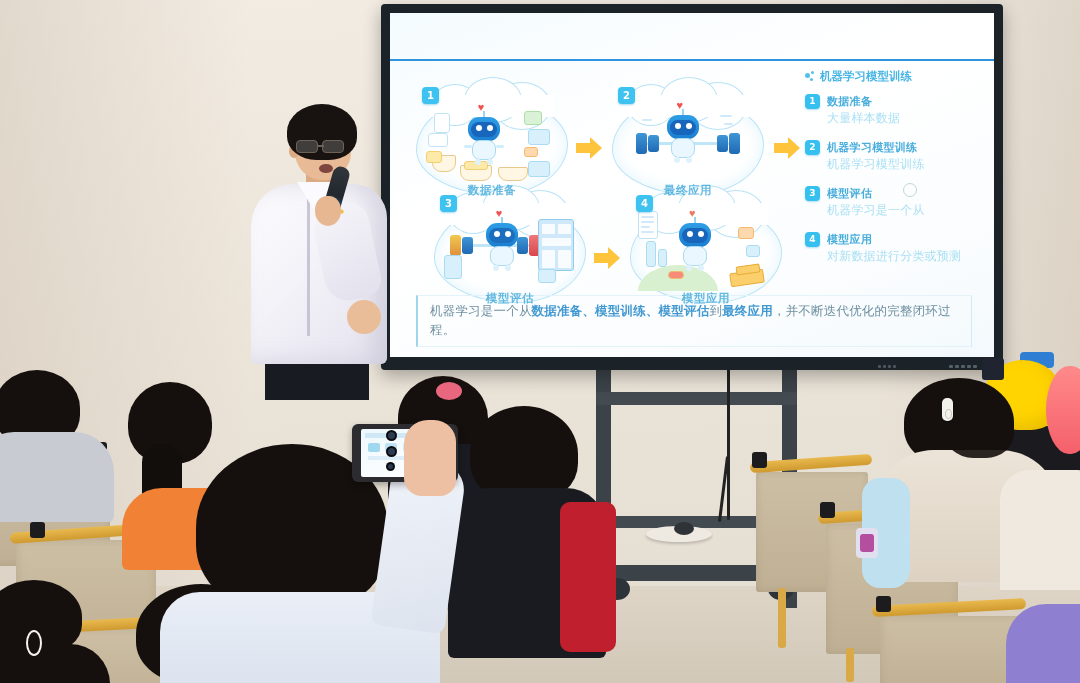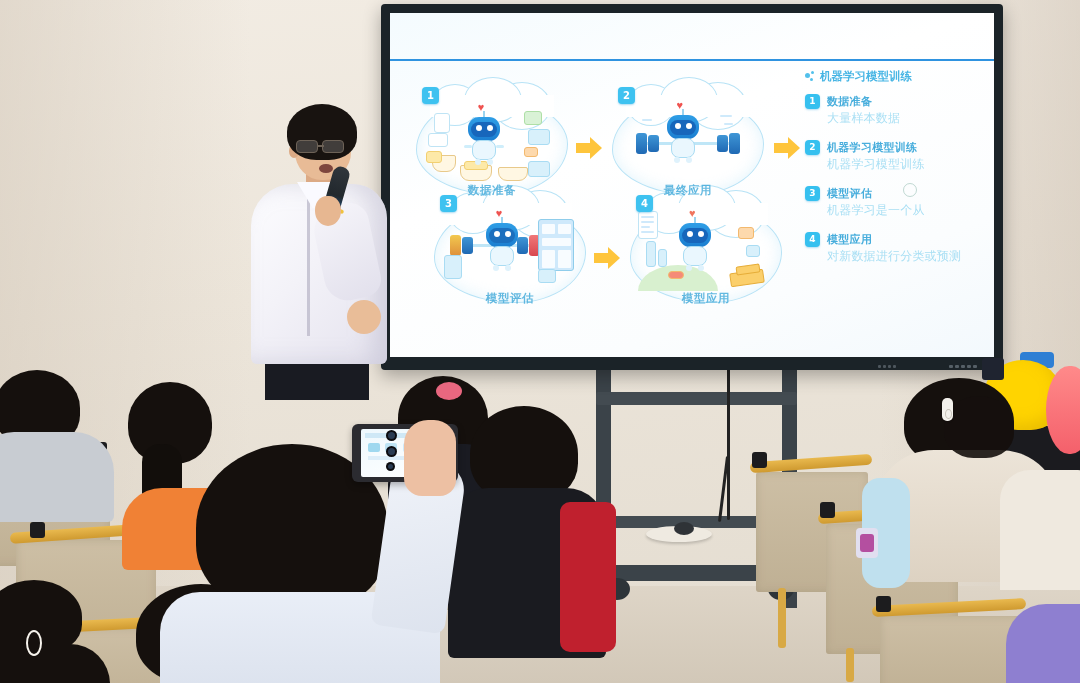--- a/index.html
+++ b/index.html
@@ -577,20 +577,23 @@
             <div class="p-num">4</div>
             <div class="p-txt">
               <div class="p-t">模型应用</div>
               <div class="p-s">对新数据进行分类或预测</div>
             </div>
           </div>
         </div>
       </div>
       <div class="ghost-circle"></div>
 
+      <div class="summary">
+        <p><span>机器学习是一个从</span><b>数据准备、模型训练、模型评估</b><span>到</span><b>最终应用</b><span>，并不断迭代优化的完整闭环过程。</span></p>
+      </div>
 
     </div>
   </div>
 
   <div id="presenter" class="person">
     <div class="pr-pants"></div>
     <div class="pr-shirt"></div>
     <div class="pr-placket"></div>
     <div class="pr-arm"></div>
     <div class="pr-hand2"></div>

